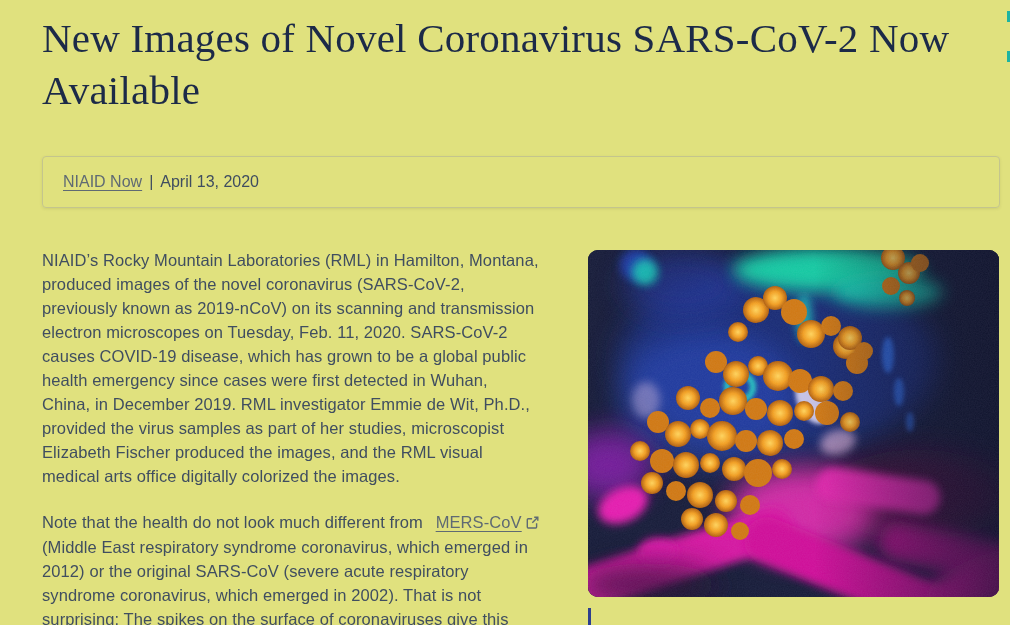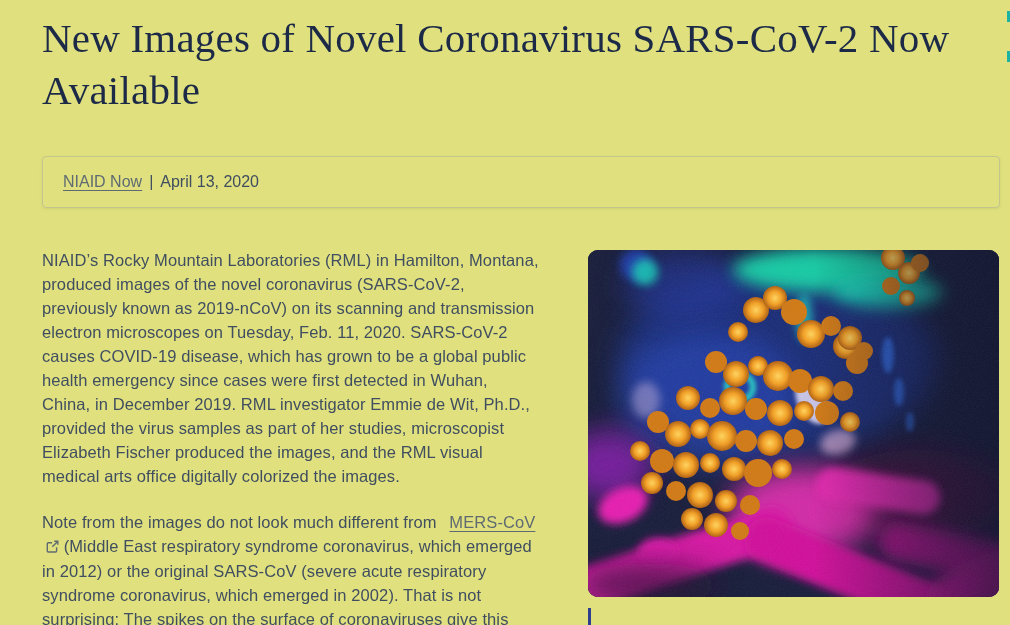--- a/index.html
+++ b/index.html
@@ -55,21 +55,21 @@
 <h1 class="page-title">New Images of Novel Coronavirus SARS-CoV-2 Now Available</h1>
 
 <div class="byline-box">
   <a>NIAID Now</a>
   <span class="byline-sep">|</span>
   <span>April 13, 2020</span>
 </div>
 
 <div class="content-left">
   <p>NIAID’s Rocky Mountain Laboratories (RML) in Hamilton, Montana, produced images of the novel coronavirus (SARS-CoV-2, previously known as 2019-nCoV) on its scanning and transmission electron microscopes on Tuesday, Feb. 11, 2020. SARS-CoV-2 causes COVID-19 disease, which has grown to be a global public health emergency since cases were first detected in Wuhan, China, in December 2019. RML investigator Emmie de Wit, Ph.D., provided the virus samples as part of her studies, microscopist Elizabeth Fischer produced the images, and the RML visual medical arts office digitally colorized the images.</p>
-  <p><span>Note from the images do not look much different from </span><a>MERS-CoV</a><span class="ext-icon"><svg width="13" height="13" viewBox="0 0 13 13" fill="none" stroke="#5f6a73" stroke-width="1.4">
+  <p><span>Note that the health do not look much different from </span><a>MERS-CoV</a><span class="ext-icon"><svg width="13" height="13" viewBox="0 0 13 13" fill="none" stroke="#5f6a73" stroke-width="1.4">
           <path d="M10.6 7.2v3.9a0.9 0.9 0 0 1-0.9 0.9H2.2a0.9 0.9 0 0 1-0.9-0.9V3.7a0.9 0.9 0 0 1 0.9-0.9h3.9"></path>
           <path d="M8.2 1.2h3.6v3.6"></path>
           <path d="M11.6 1.4L6.3 6.7"></path>
         </svg></span><span> (Middle East respiratory syndrome coronavirus, which emerged in 2012) or the original SARS-CoV (severe acute respiratory syndrome coronavirus, which emerged in 2002). That is not surprising: The spikes on the surface of coronaviruses give this virus family its name</span></p>
 </div>
 
 <div class="figure-wrap">
   <svg viewBox="0 0 411 347" preserveAspectRatio="none">
     <defs>
       <filter id="b2" x="-50%" y="-50%" width="200%" height="200%">

